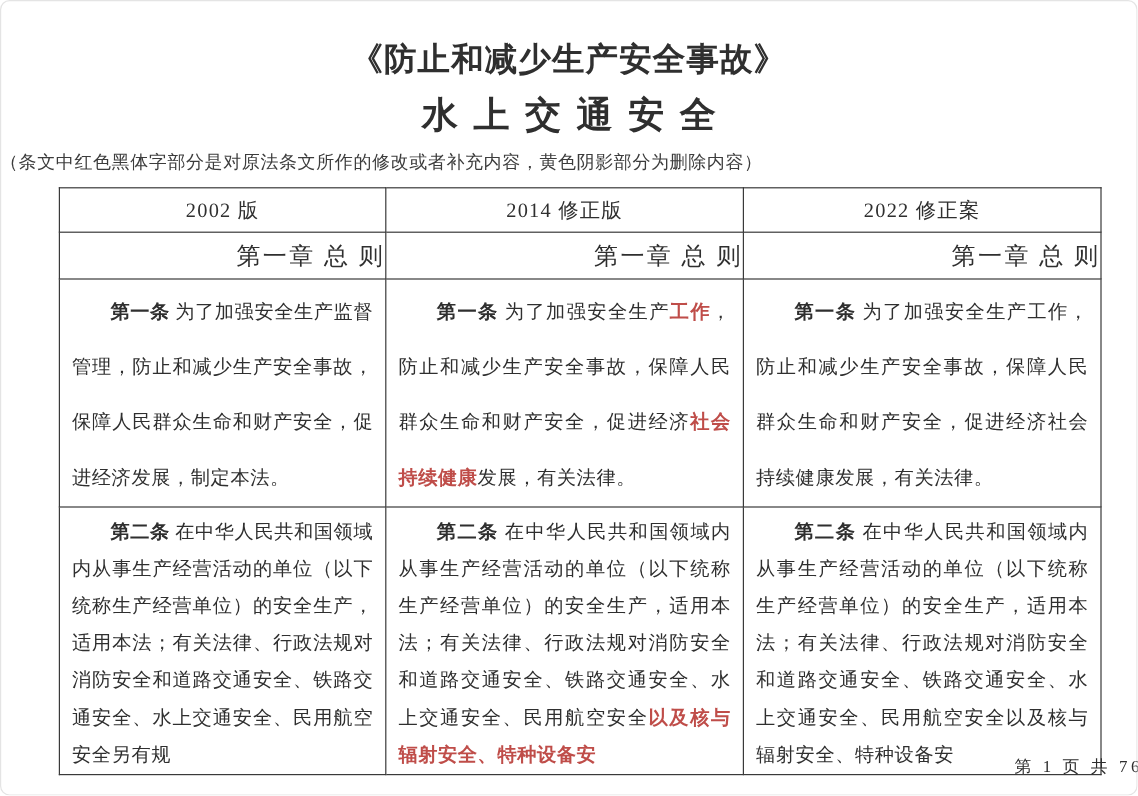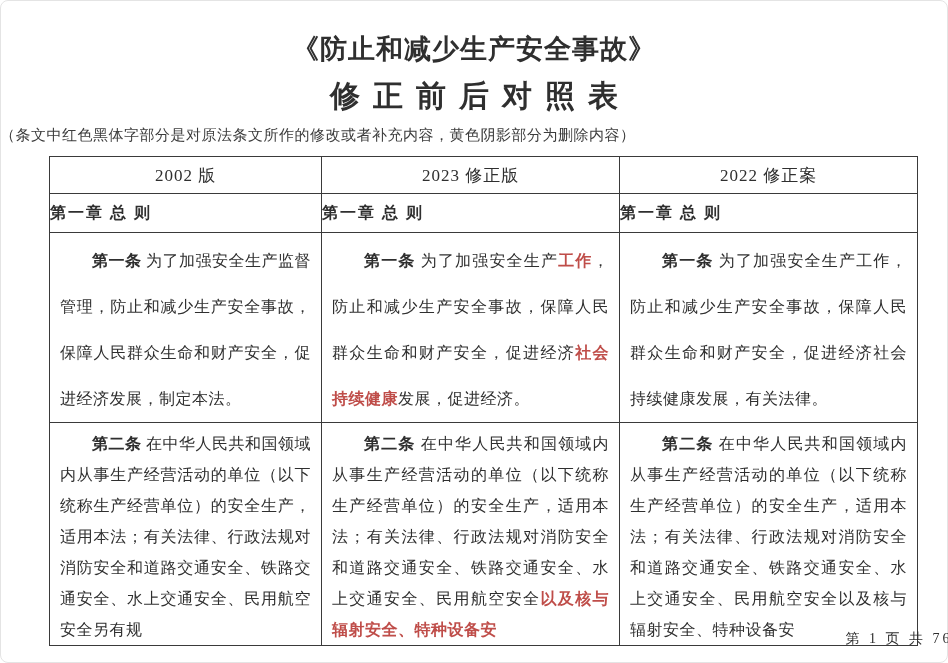--- a/index.html
+++ b/index.html
@@ -65,24 +65,24 @@
   col.c3 { width: 298px; }
   tr.version-row td {
     height: 37px;
     text-align: center;
     vertical-align: middle;
     font-size: 17px;
     letter-spacing: 1px;
   }
   tr.chapter-row td {
     height: 39px;
-    text-align: left;
+    text-align: right;
     vertical-align: middle;
-    font-size: 16px;
-    font-weight: 700;
+    font-size: 20px;
+    font-weight: 400;
     letter-spacing: 2px;
   }
   tr.article-row td {
     padding: 5px 10px 0 10px;
     font-size: 16px;
     letter-spacing: 0.5px;
     text-align: justify;
   }
   tr.article-row .cell-text {
     text-indent: 2em;
@@ -104,46 +104,46 @@
     color: #2d2d2d;
     margin-left: 28px;
   }
 </style>
 </head>
 <body>
 
 <div class="page-frame"></div>
 
 <h1 class="doc-title">《防止和减少生产安全事故》</h1>
-<h2 class="doc-subtitle">修正前后对照表</h2>
+<h2 class="doc-subtitle">水上交通安全</h2>
 <p class="doc-note">（条文中红色黑体字部分是对原法条文所作的修改或者补充内容，黄色阴影部分为删除内容）</p>
 
 <table class="compare">
   <colgroup>
     <col class="c1">
       <col class="c2">
       <col class="c3">
   </colgroup>
   <tbody>
     <tr class="version-row">
       <td>2002 版</td>
-      <td>2023 修正版</td>
+      <td>2014 修正版</td>
       <td>2022 修正案</td>
     </tr>
     <tr class="chapter-row">
       <td>第一章 总 则</td>
       <td>第一章 总 则</td>
       <td>第一章 总 则</td>
     </tr>
     <tr class="article-row row-a1">
       <td>
         <div class="cell-text"><span class="seg-b">第一条</span><span> 为了加强安全生产监督管理，防止和减少生产安全事故，保障人民群众生命和财产安全，促进经济发展，制定本法。</span></div>
       </td>
       <td>
-        <div class="cell-text"><span class="seg-b">第一条</span><span> 为了加强安全生产</span><span class="seg-r">工作</span><span>，防止和减少生产安全事故，保障人民群众生命和财产安全，促进经济</span><span class="seg-r">社会持续健康</span><span>发展，促进经济。</span></div>
+        <div class="cell-text"><span class="seg-b">第一条</span><span> 为了加强安全生产</span><span class="seg-r">工作</span><span>，防止和减少生产安全事故，保障人民群众生命和财产安全，促进经济</span><span class="seg-r">社会持续健康</span><span>发展，有关法律。</span></div>
       </td>
       <td>
         <div class="cell-text"><span class="seg-b">第一条</span><span> 为了加强安全生产工作，防止和减少生产安全事故，保障人民群众生命和财产安全，促进经济社会持续健康发展，有关法律。</span></div>
       </td>
     </tr>
     <tr class="article-row row-a2">
       <td>
         <div class="cell-text"><span class="seg-b">第二条</span><span> 在中华人民共和国领域内从事生产经营活动的单位（以下统称生产经营单位）的安全生产，适用本法；有关法律、行政法规对消防安全和道路交通安全、铁路交通安全、水上交通安全、民用航空安全另有规</span></div>
       </td>
       <td>

